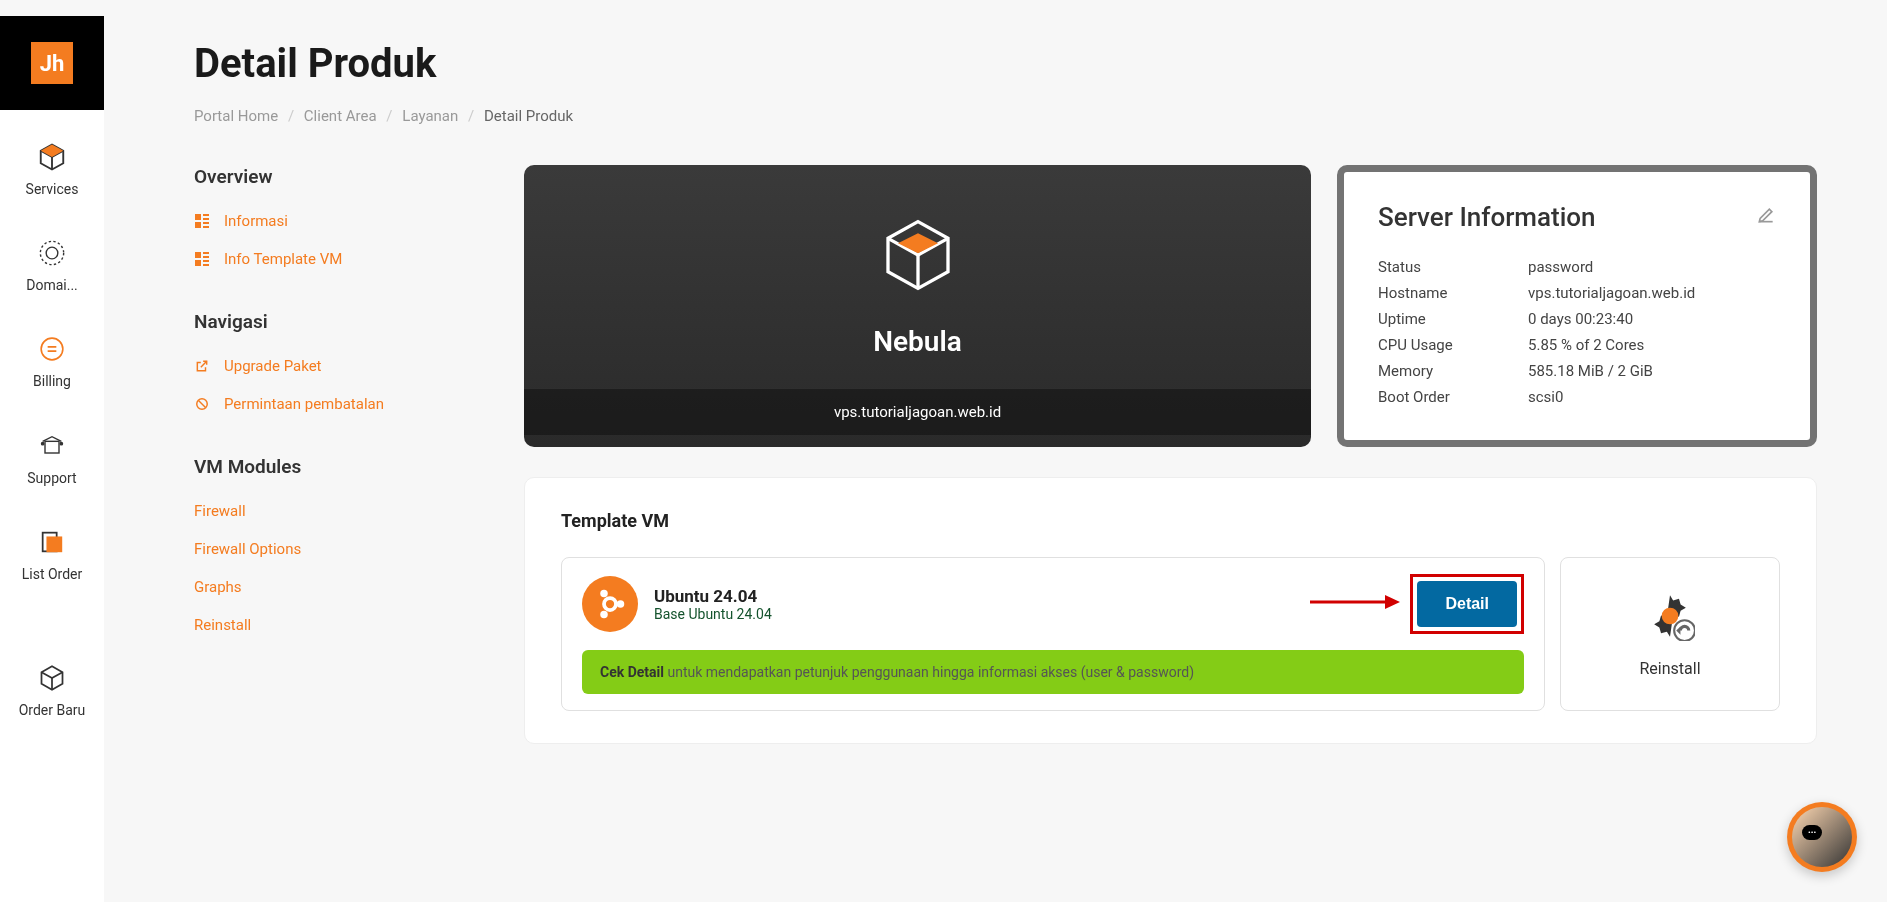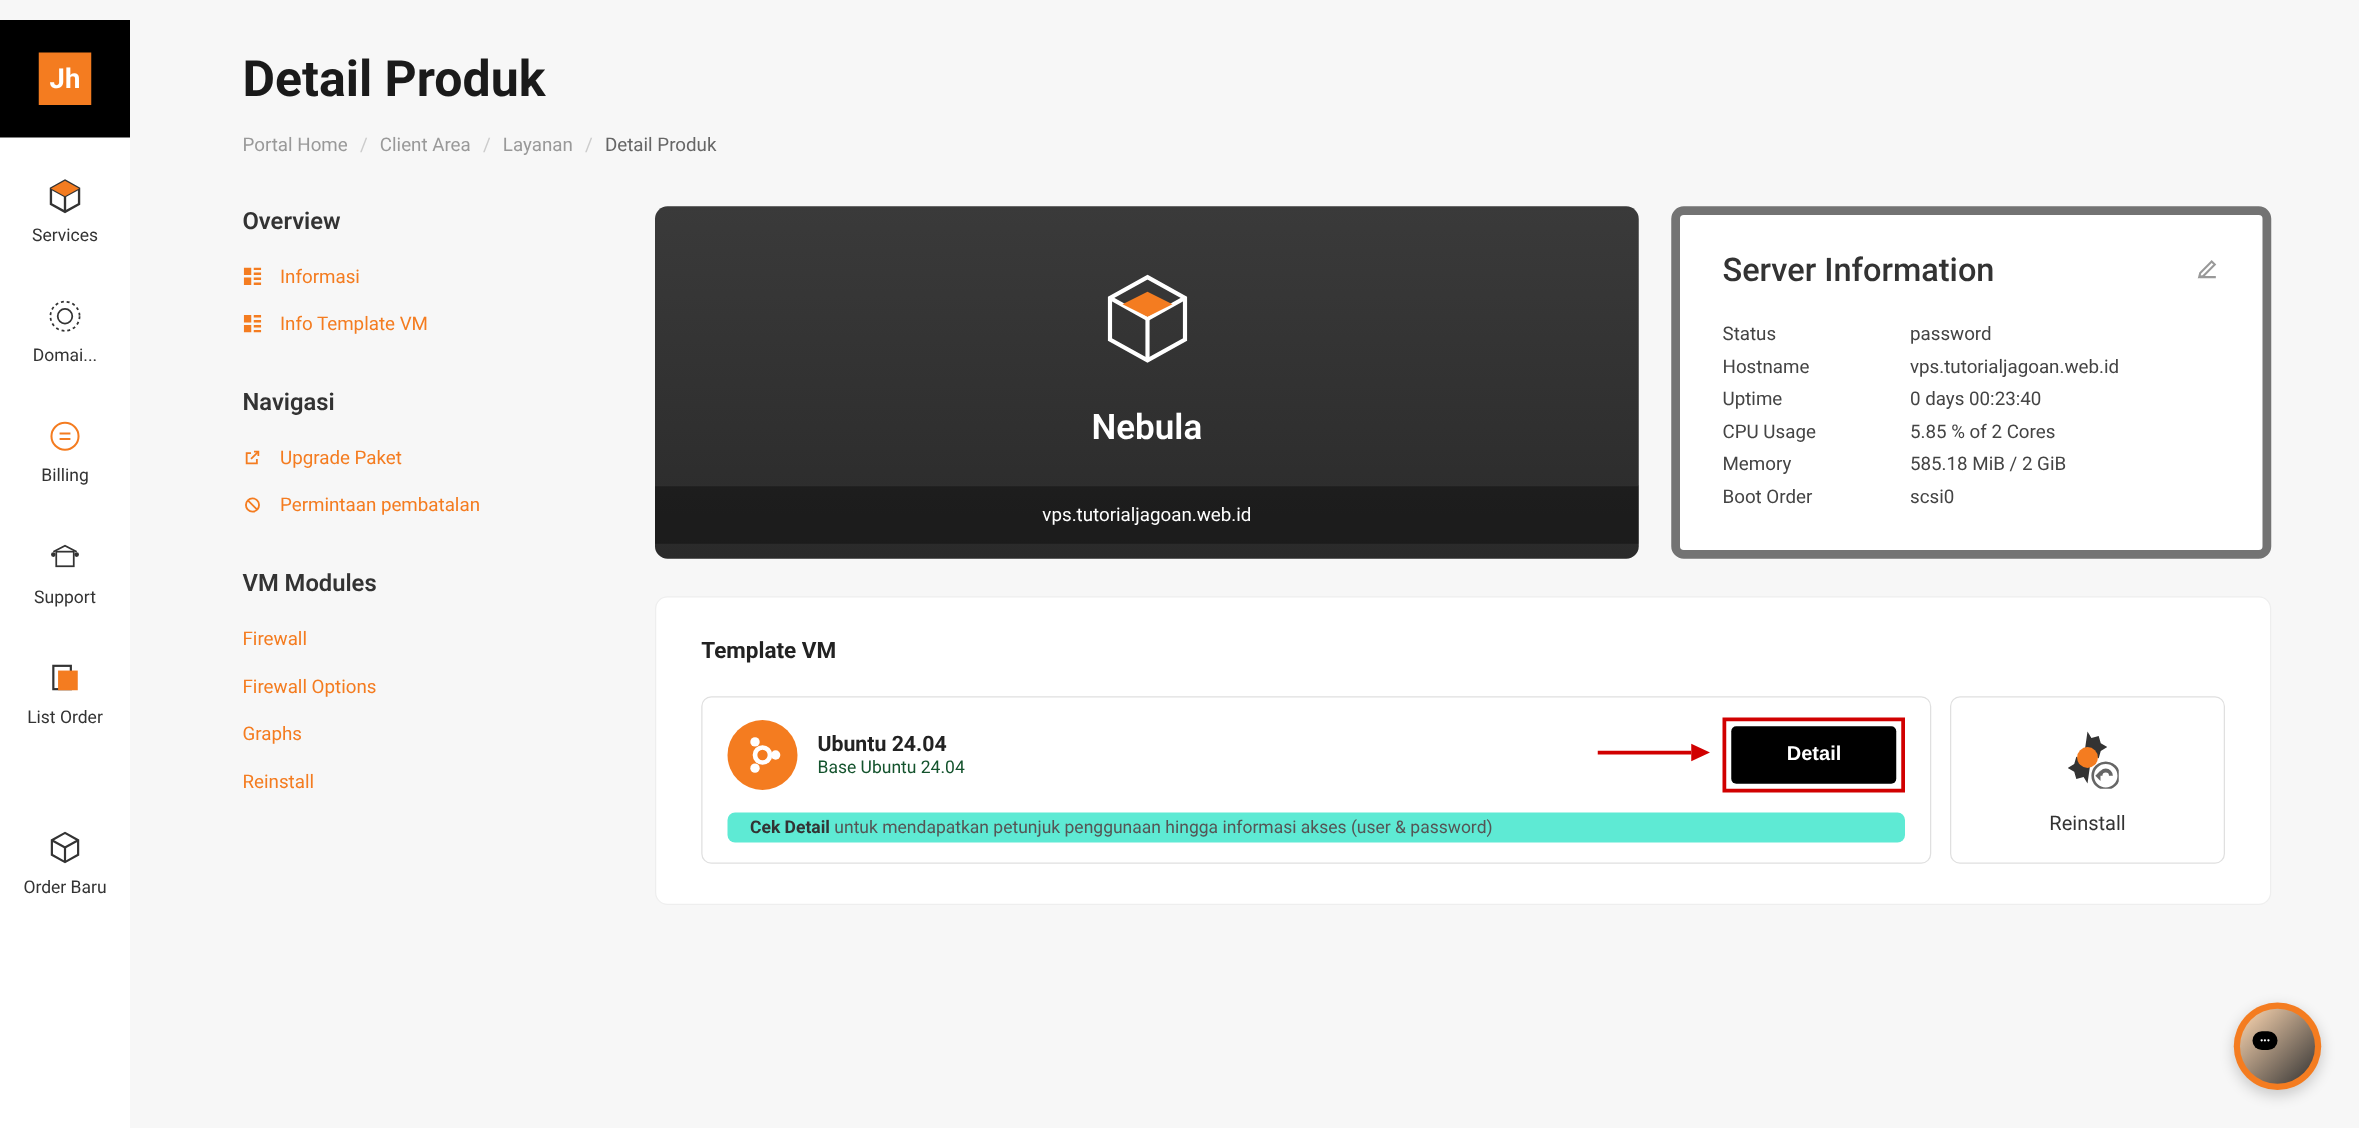--- a/index.html
+++ b/index.html
@@ -57,24 +57,24 @@
 .template-title { font-size: 18px; font-weight: 700; color: #222; margin-bottom: 26px; }
 .template-desc { font-size: 15px; color: #444; margin-bottom: 24px; }
 .template-row { display: flex; gap: 15px; }
 .os-card { flex: 1; border: 1px solid #e0e0e0; border-radius: 8px; padding: 16px 20px; }
 .os-head { display: flex; align-items: center; gap: 16px; position: relative; margin-bottom: 16px; }
 .os-icon { width: 56px; height: 56px; border-radius: 50%; background: #f47c20; display: flex; align-items: center; justify-content: center; flex-shrink: 0; }
 .os-text { flex: 1; }
 .os-name { font-size: 17px; font-weight: 700; color: #222; }
 .os-sub { font-size: 14px; color: #14532d; }
 .detail-btn-wrap { position: relative; }
-.detail-btn { background: #000000; color: #fff; border: none; padding: 14px 44px; font-size: 16px; font-weight: 600; border-radius: 4px; cursor: pointer; }
+.detail-btn { background: #0369a1; color: #fff; border: none; padding: 14px 28px; font-size: 16px; font-weight: 600; border-radius: 4px; cursor: pointer; }
 .detail-highlight { border: 3px solid #d10000; padding: 4px; display: inline-block; }
 .arrow-annotation { position: absolute; left: -100px; top: 50%; transform: translateY(-50%); }
-.info-banner { background: #5eead4; border-radius: 6px; padding: 4px 18px; font-size: 14px; color: #555; }
+.info-banner { background: #84cc16; border-radius: 6px; padding: 14px 18px; font-size: 14px; color: #555; }
 .info-banner strong { color: #333; }
 .reinstall-card { width: 220px; border: 1px solid #e0e0e0; border-radius: 8px; padding: 20px; display: flex; flex-direction: column; align-items: center; justify-content: center; gap: 14px; cursor: pointer; }
 .reinstall-icon-wrap { position: relative; }
 .reinstall-label { font-size: 16px; color: #333; }
 
 
 .chat-fab { position: fixed; right: 30px; bottom: 30px; width: 70px; height: 70px; border-radius: 50%; background: #f47c20; display: flex; align-items: center; justify-content: center; cursor: pointer; box-shadow: 0 4px 12px rgba(0,0,0,0.2); }
 .chat-fab .avatar-placeholder { width: 60px; height: 60px; border-radius: 50%; background: linear-gradient(135deg, #ffd9b3 0%, #333 100%); position: relative; }
 .chat-bubble { position: absolute; left: 10px; top: 18px; background: #000; color: #fff; border-radius: 10px; padding: 3px 6px; font-size: 8px; }
 </style>

